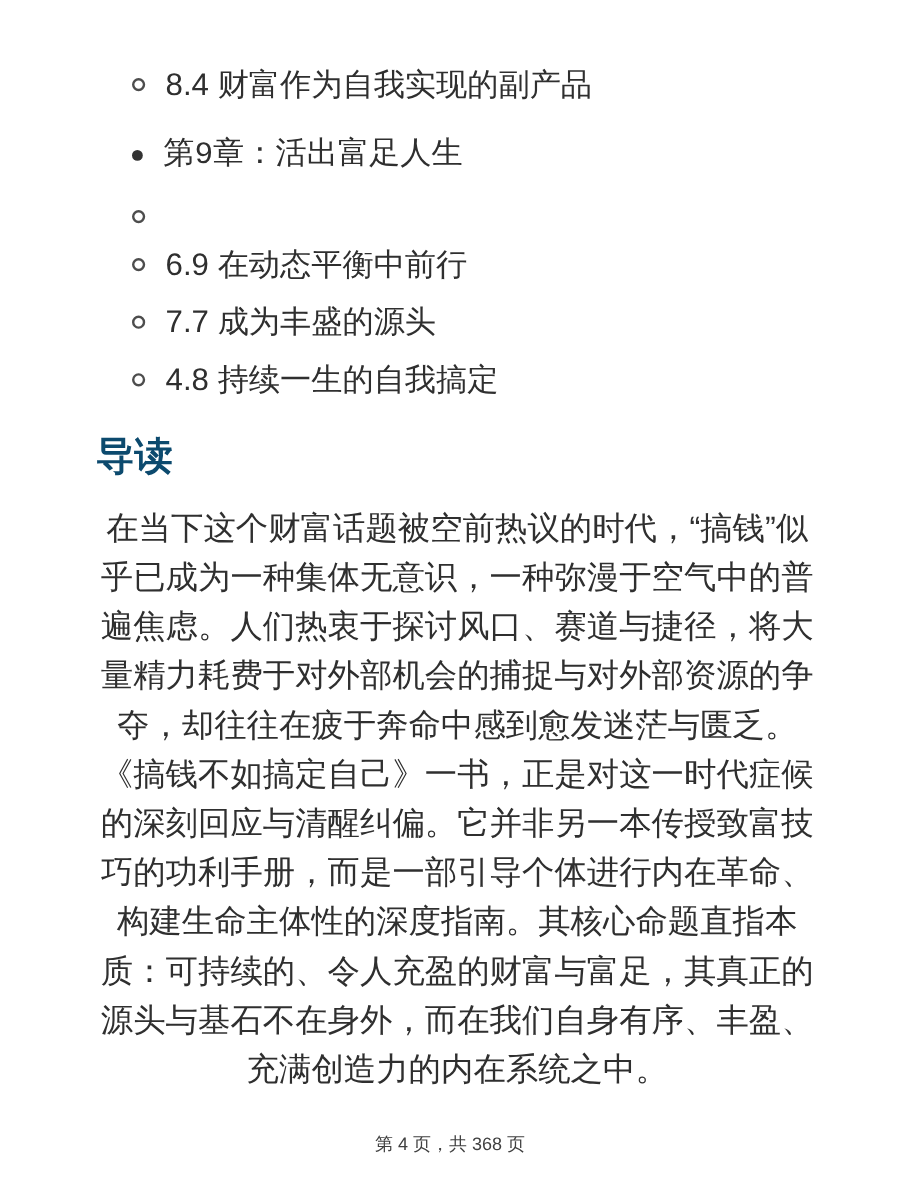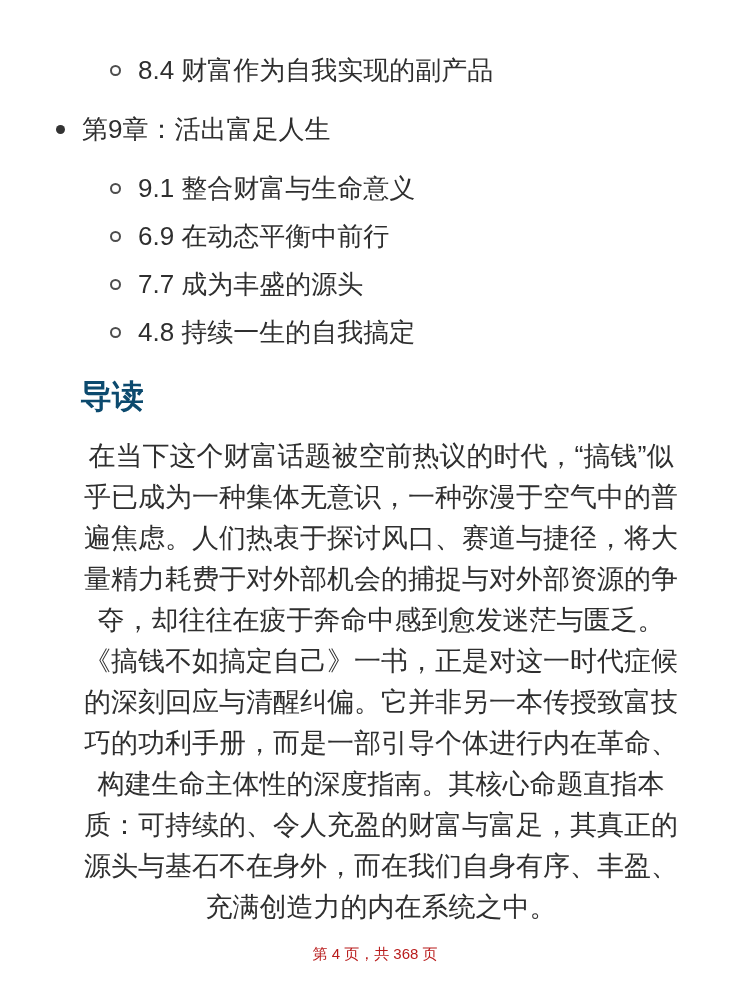--- a/index.html
+++ b/index.html
@@ -25,21 +25,21 @@
     margin: 0;
     padding: 57px 0 0 0;
   }
   .toc li {
     display: flex;
     align-items: center;
     font-size: 26px;
     line-height: 27px;
     white-space: nowrap;
   }
-  .toc li.lv1 { padding-left: 56px; }
+  .toc li.lv1 { padding-left: 110px; font-family: Liberation Mono, monospace; }
   .toc li.lv2 { padding-left: 110px; }
   .toc li.gap-lg { margin-bottom: 32px; }
   .toc li.gap-md { margin-bottom: 21px; }
   .bullet {
     display: inline-block;
     border-radius: 50%;
     flex: 0 0 auto;
     margin-right: 17px;
   }
   .bullet.filled {
@@ -71,40 +71,39 @@
   }
   
   .page-footer {
     position: absolute;
     left: 0;
     right: 0;
     bottom: 38px;
     text-align: center;
     font-size: 15px;
     line-height: 17px;
-    color: #b91c1c;
+    color: #404040;
   }
 </style>
 </head>
 <body>
 
 <div class="page">
 
   <ul class="toc">
     <li class="lv2 gap-lg">
       <span class="bullet hollow"></span>
       <span>8.4 财富作为自我实现的副产品</span>
     </li>
     <li class="lv1 gap-lg">
       <span class="bullet filled"></span>
       <span>第9章：活出富足人生</span>
     </li>
     <li class="lv2 gap-md">
       <span class="bullet hollow"></span>
-      <span>9.1 整合财富与生命意义</span>
     </li>
     <li class="lv2 gap-md">
       <span class="bullet hollow"></span>
       <span>6.9 在动态平衡中前行</span>
     </li>
     <li class="lv2 gap-md">
       <span class="bullet hollow"></span>
       <span>7.7 成为丰盛的源头</span>
     </li>
     <li class="lv2">

